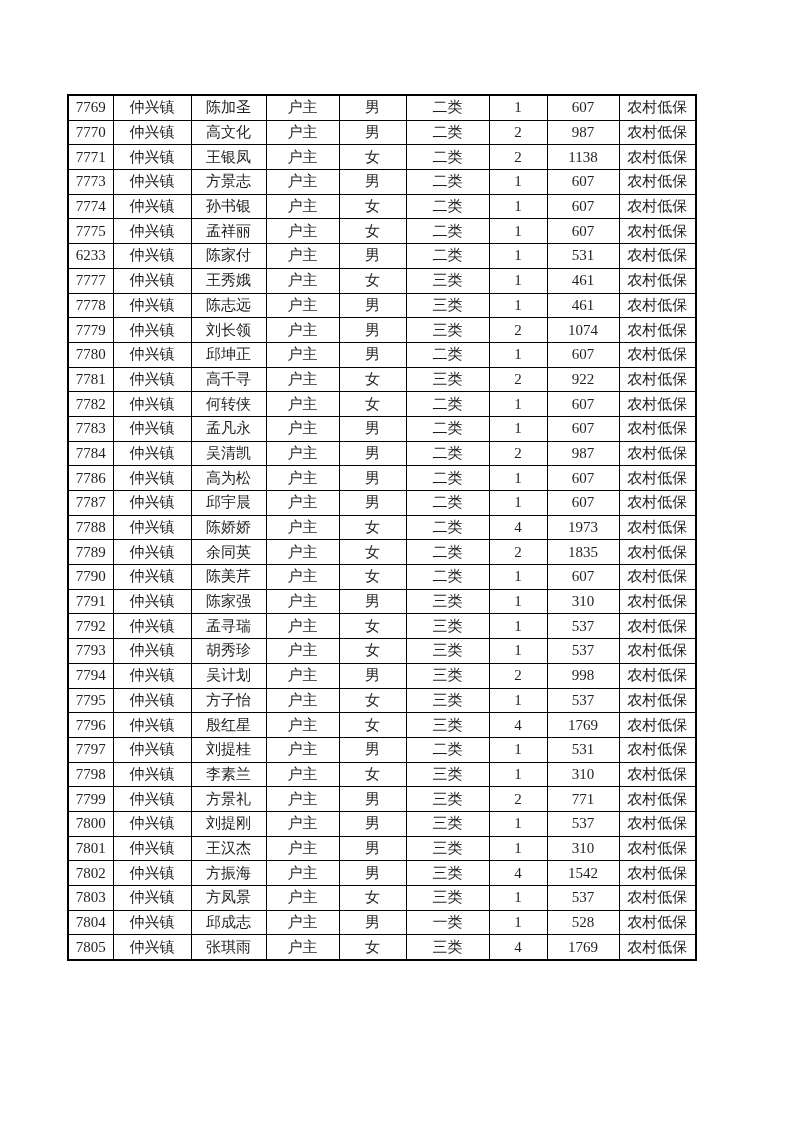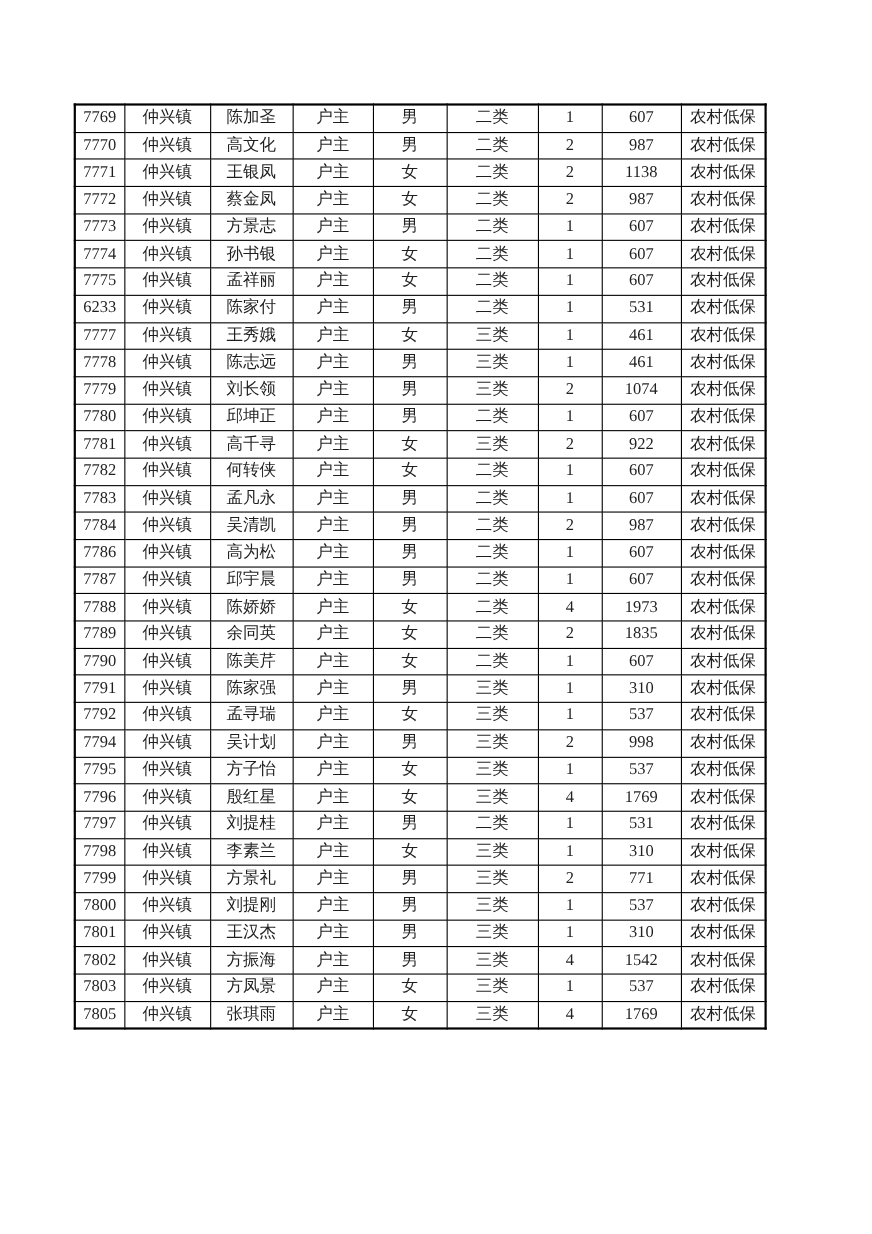--- a/index.html
+++ b/index.html
@@ -90,31 +90,20 @@
           <td>仲兴镇</td>
           <td>王银凤</td>
           <td>户主</td>
           <td>女</td>
           <td>二类</td>
           <td>2</td>
           <td>1138</td>
           <td>农村低保</td>
         </tr>
         <tr>
-          <td>7772</td>
-          <td>仲兴镇</td>
-          <td>蔡金凤</td>
-          <td>户主</td>
-          <td>女</td>
-          <td>二类</td>
-          <td>2</td>
-          <td>987</td>
-          <td>农村低保</td>
-        </tr>
-        <tr>
           <td>7773</td>
           <td>仲兴镇</td>
           <td>方景志</td>
           <td>户主</td>
           <td>男</td>
           <td>二类</td>
           <td>1</td>
           <td>607</td>
           <td>农村低保</td>
         </tr>
@@ -310,20 +299,31 @@
           <td>仲兴镇</td>
           <td>孟寻瑞</td>
           <td>户主</td>
           <td>女</td>
           <td>三类</td>
           <td>1</td>
           <td>537</td>
           <td>农村低保</td>
         </tr>
         <tr>
+          <td>7793</td>
+          <td>仲兴镇</td>
+          <td>胡秀珍</td>
+          <td>户主</td>
+          <td>女</td>
+          <td>三类</td>
+          <td>1</td>
+          <td>537</td>
+          <td>农村低保</td>
+        </tr>
+        <tr>
           <td>7794</td>
           <td>仲兴镇</td>
           <td>吴计划</td>
           <td>户主</td>
           <td>男</td>
           <td>三类</td>
           <td>2</td>
           <td>998</td>
           <td>农村低保</td>
         </tr>
@@ -417,20 +417,31 @@
         </tr>
         <tr>
           <td>7803</td>
           <td>仲兴镇</td>
           <td>方凤景</td>
           <td>户主</td>
           <td>女</td>
           <td>三类</td>
           <td>1</td>
           <td>537</td>
+          <td>农村低保</td>
+        </tr>
+        <tr>
+          <td>7804</td>
+          <td>仲兴镇</td>
+          <td>邱成志</td>
+          <td>户主</td>
+          <td>男</td>
+          <td>一类</td>
+          <td>1</td>
+          <td>528</td>
           <td>农村低保</td>
         </tr>
         <tr>
           <td>7805</td>
           <td>仲兴镇</td>
           <td>张琪雨</td>
           <td>户主</td>
           <td>女</td>
           <td>三类</td>
           <td>4</td>

